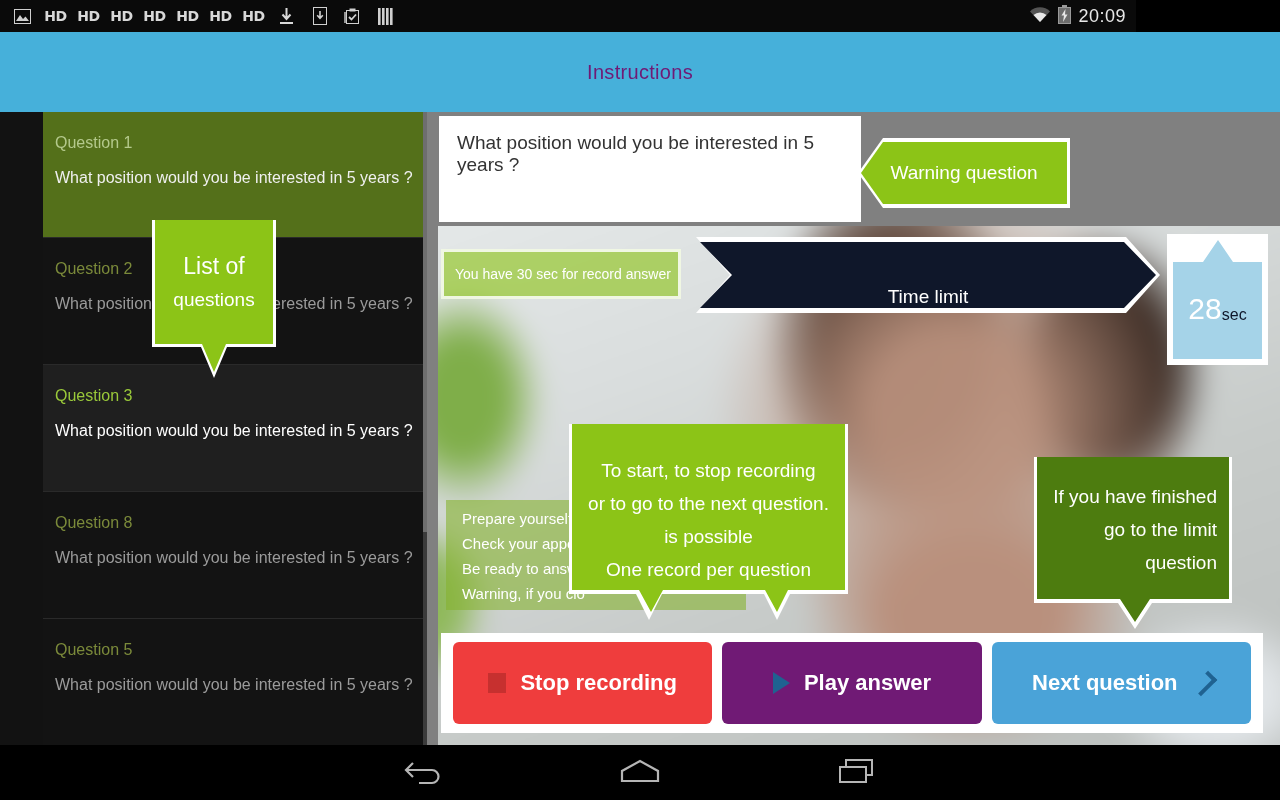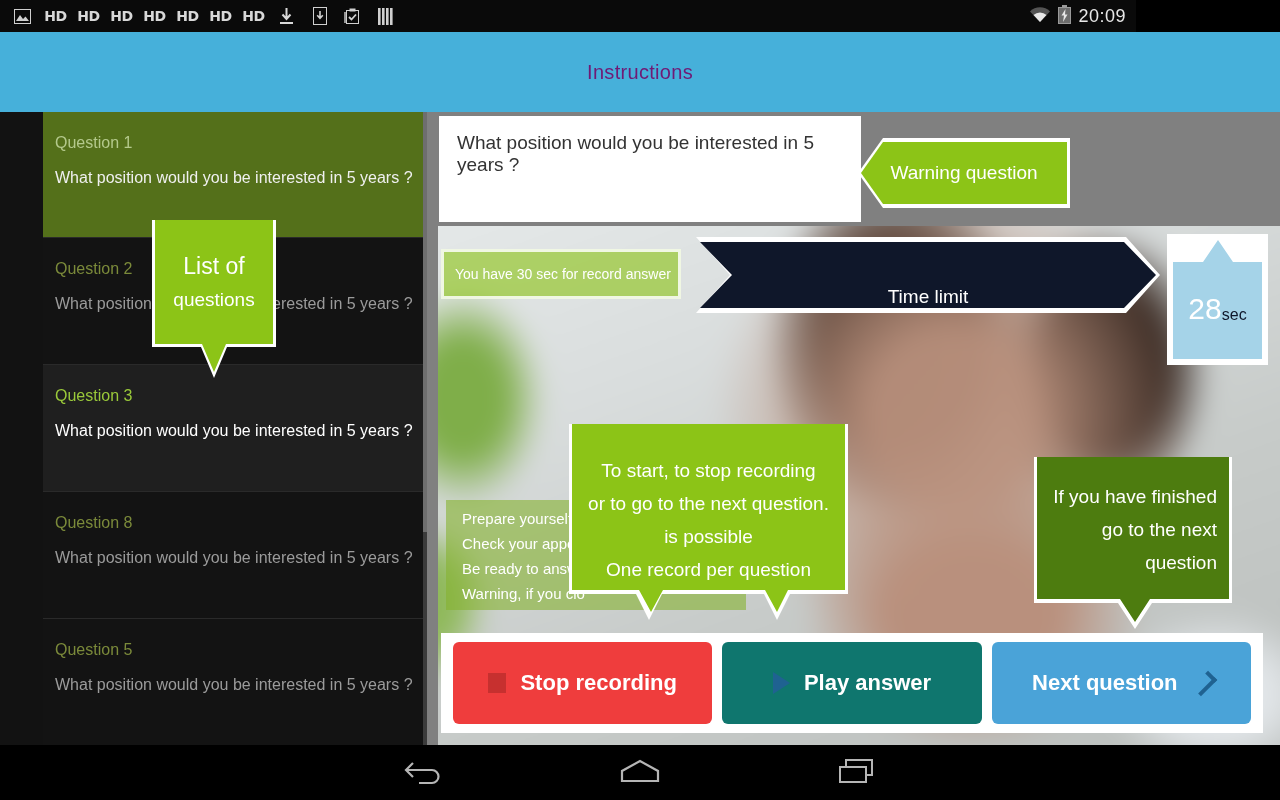--- a/index.html
+++ b/index.html
@@ -203,21 +203,21 @@
     position: absolute; left: 3px; top: 521px; width: 822px; height: 100px;
     background: #ffffff; display: flex; align-items: center; gap: 10px;
     padding: 0 12px;
   }
   .btn {
     height: 82px; border-radius: 6px; display: flex; align-items: center;
     justify-content: center; gap: 14px; cursor: pointer;
   }
   .btn .lbl { color: #ffffff; font-size: 22px; font-weight: bold; }
   .btn-stop { width: 267px; background: #ef3d3d; }
-  .btn-play { width: 267px; background: #0f766e; }
+  .btn-play { width: 267px; background: #701a75; }
   .btn-next { width: 267px; background: #4aa3d8; }
   .ic-square { width: 18px; height: 20px; background: #c7302f; }
   .ic-play {
     width: 0; height: 0; border-left: 17px solid #1f6291;
     border-top: 11px solid transparent; border-bottom: 11px solid transparent;
   }
   .ic-chev {
     width: 13px; height: 23px; border-right: 4px solid #1f6291;
     border-top: 4px solid #1f6291; transform: rotate(45deg); margin-left: 6px;
   }
@@ -396,21 +396,21 @@
     <div class="callout-center">
       <div class="t">To start, to stop recording</div>
       <div class="t">or to go to the next question.</div>
       <div class="t">is possible</div>
       <div class="t">One record per question</div>
     </div>
 
     <div class="callout-right-wrap"></div>
     <div class="callout-right">
       <div class="t">If you have finished</div>
-      <div class="t">go to the next</div>
+      <div class="t">go to the limit</div>
       <div class="t">question</div>
     </div>
 
     <div class="buttonbar">
       <div class="btn btn-stop">
         <span class="ic-square"></span>
         <span class="lbl">Stop recording</span>
       </div>
       <div class="btn btn-play">
         <span class="ic-play"></span>

